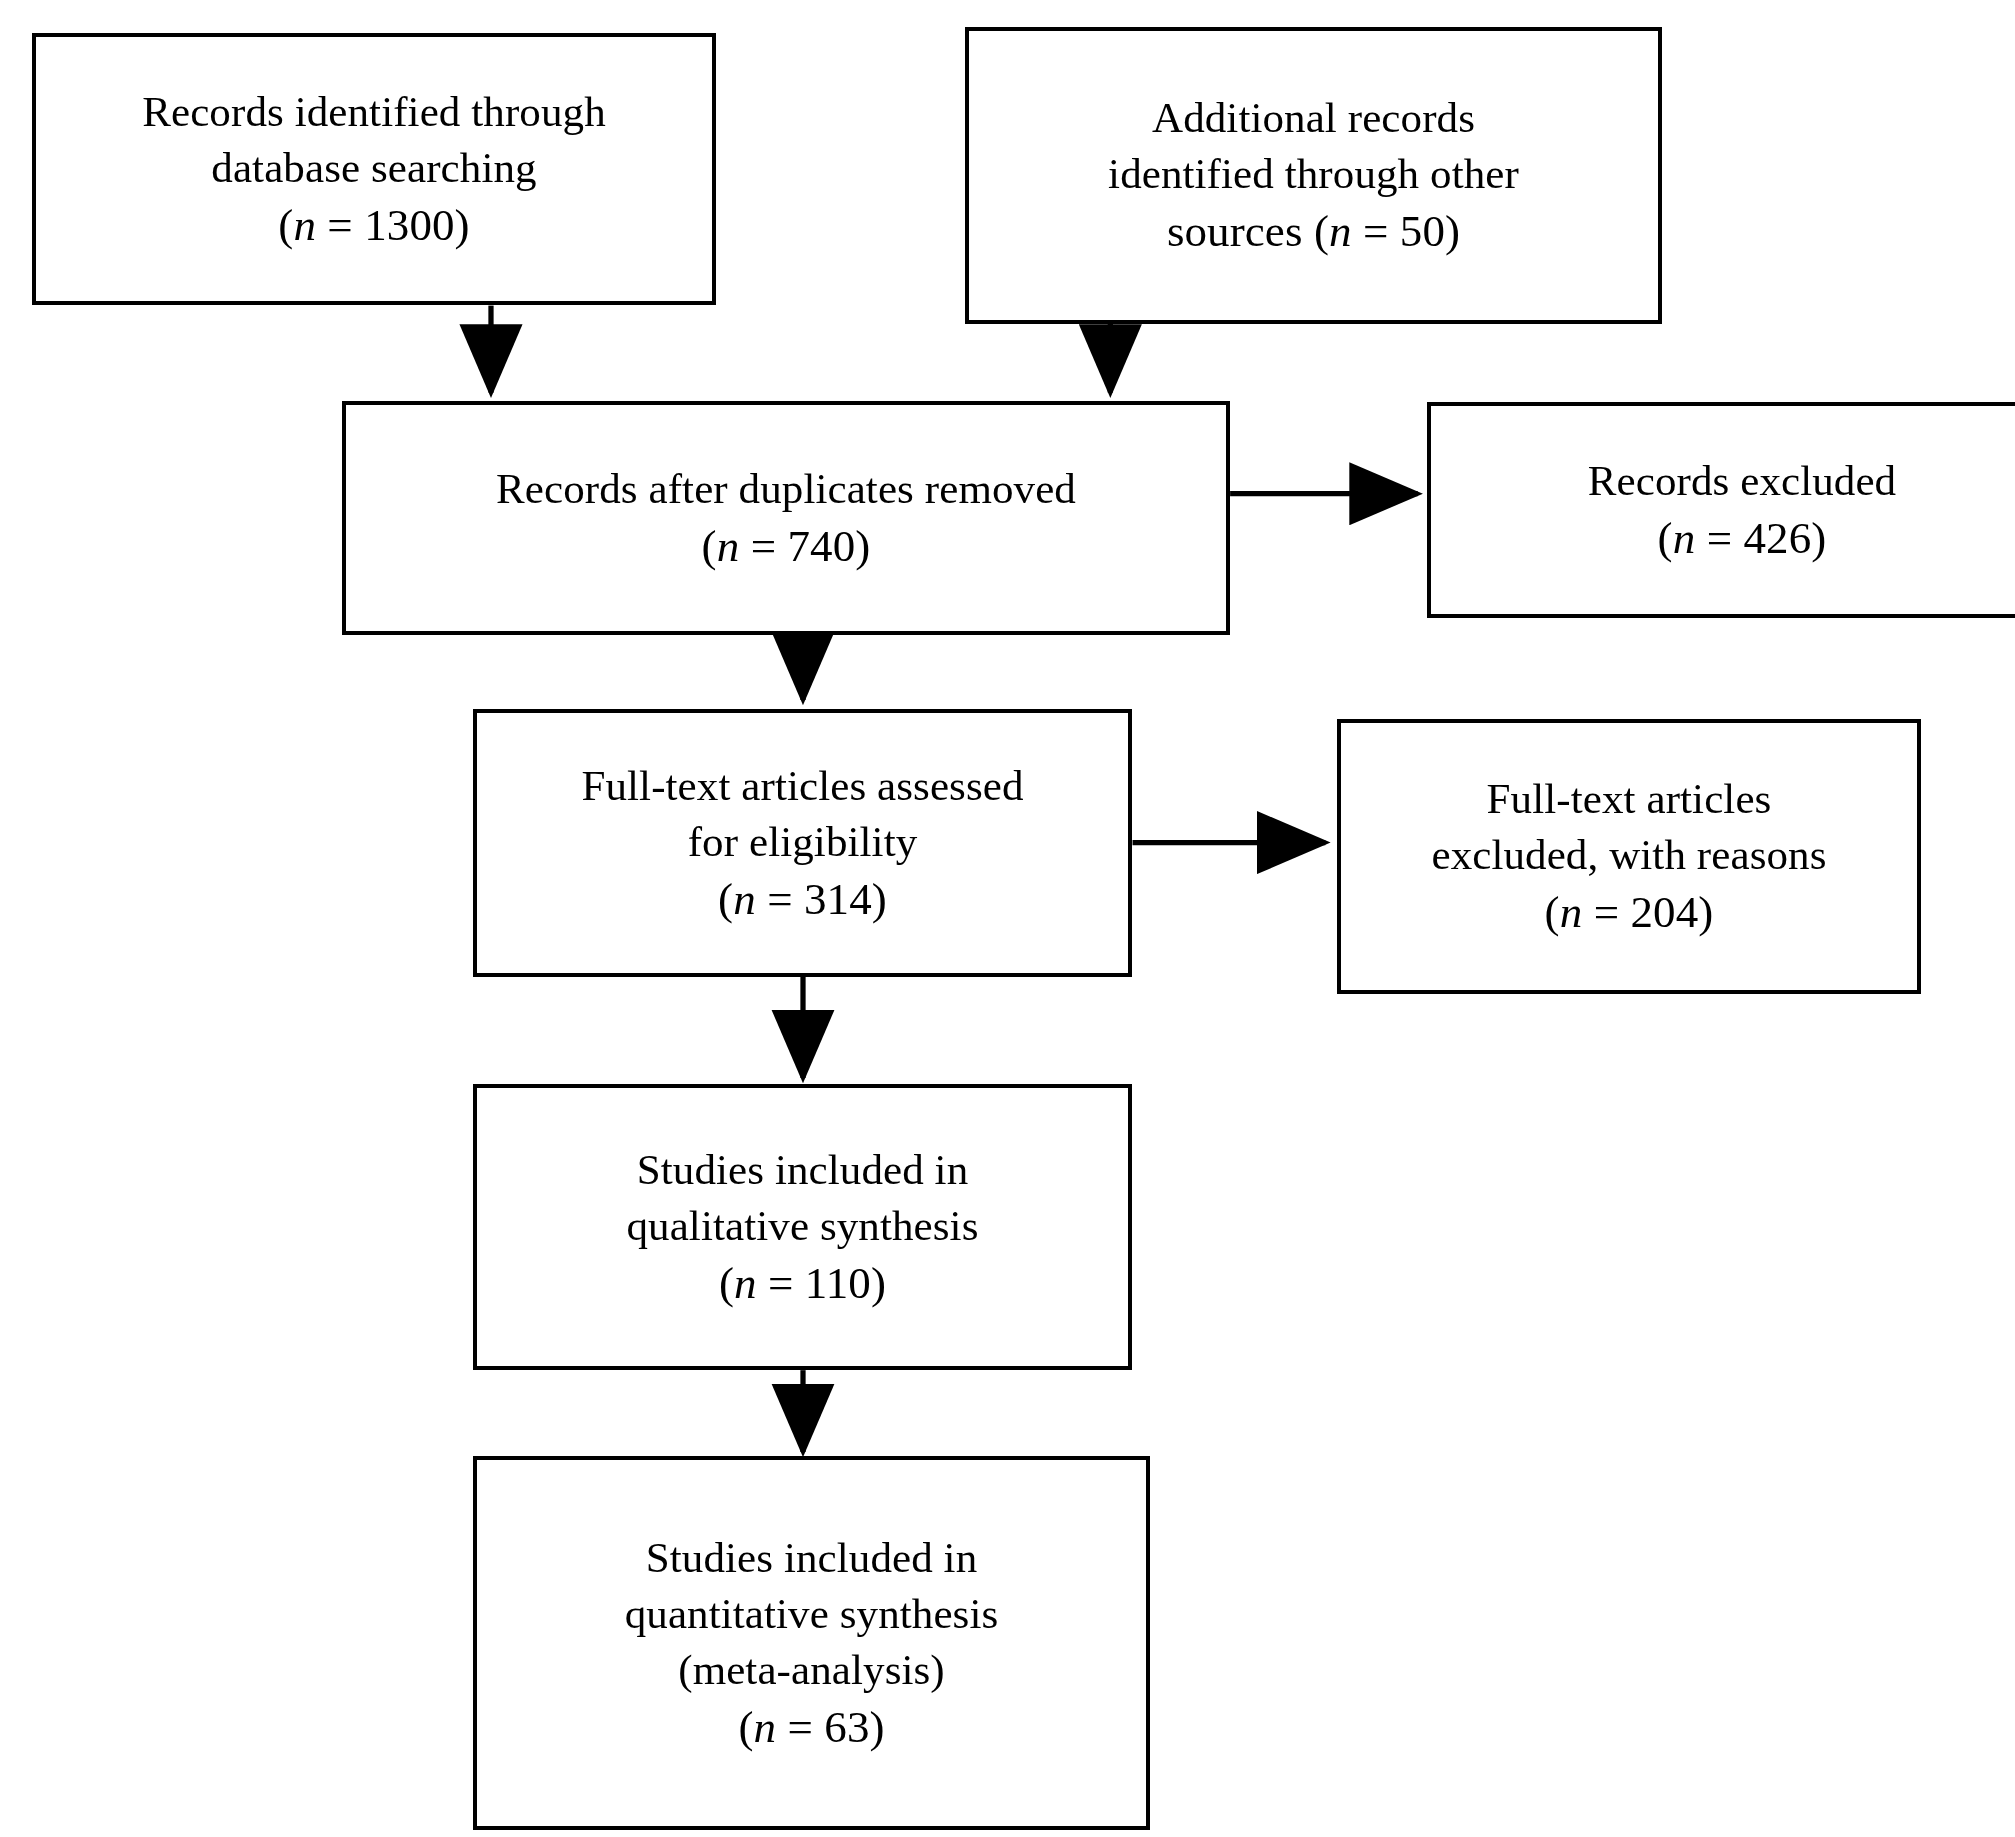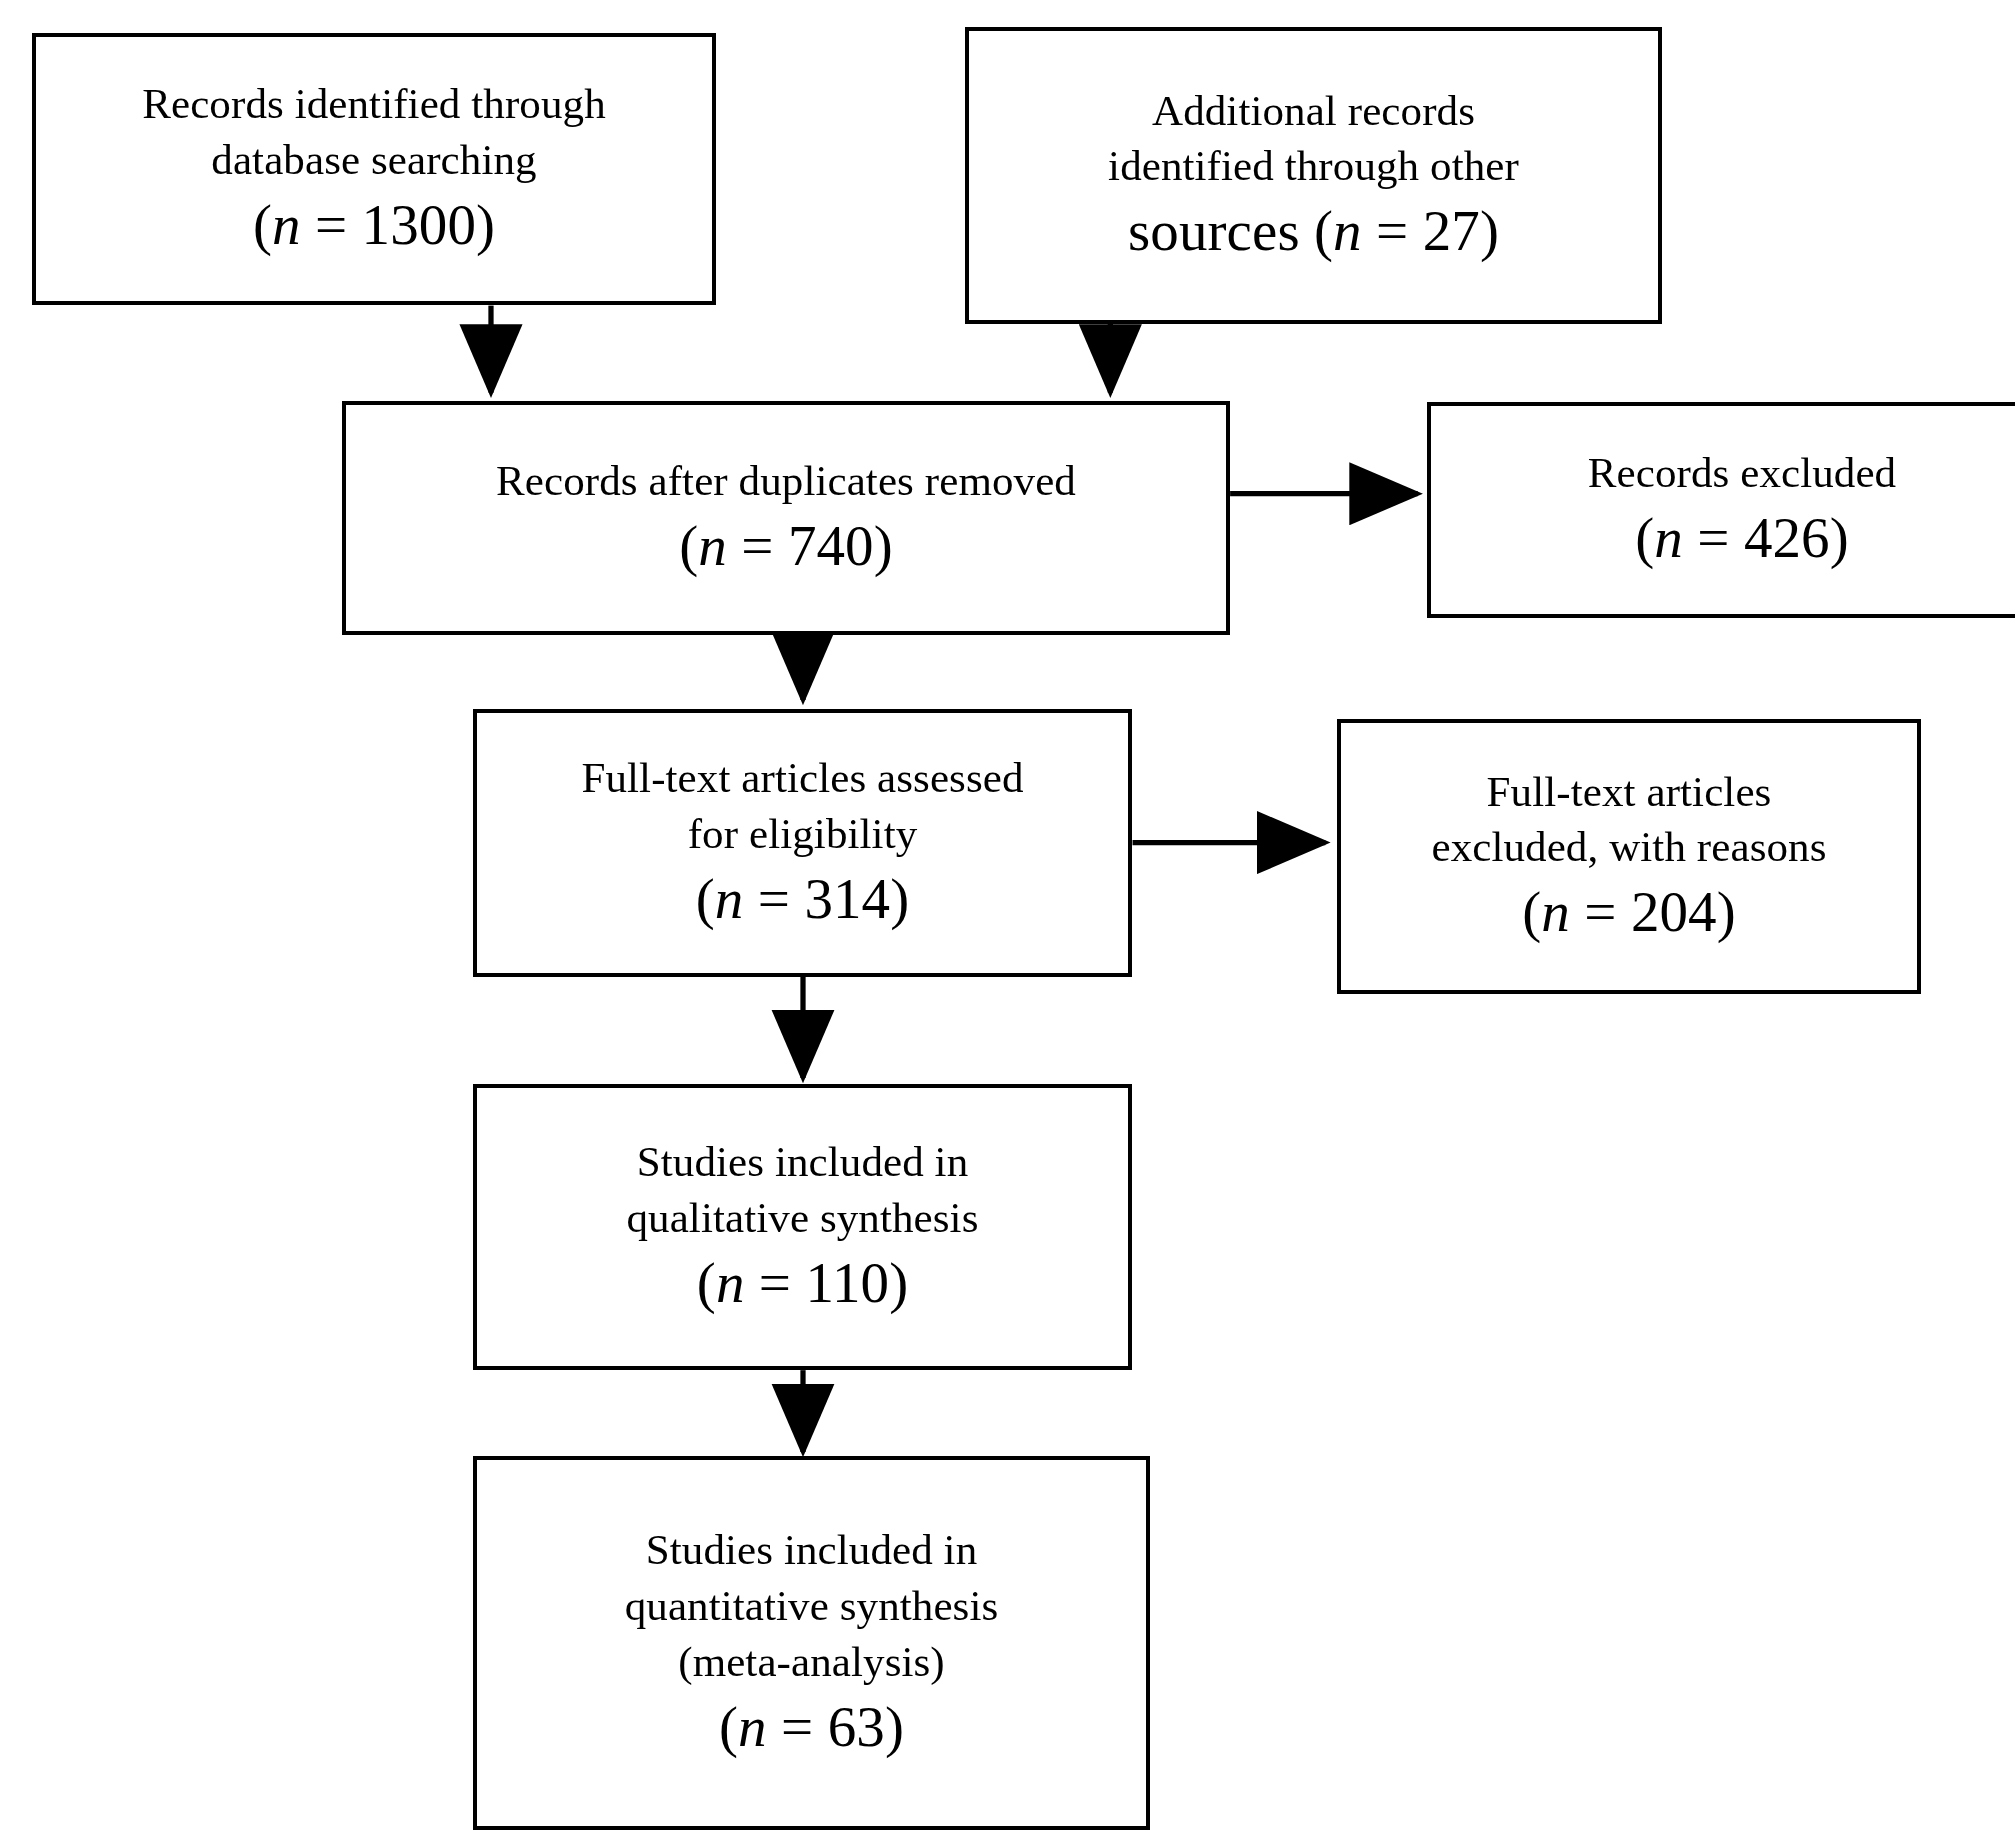--- a/index.html
+++ b/index.html
@@ -29,21 +29,21 @@
     color: #000000;
   }
   .node .line {
     display: block;
     font-size: 43px;
     line-height: 1.30;
     white-space: nowrap;
     letter-spacing: 0.1px;
   }
   .node .line.count {
-    font-size: 57px;
+    font-size: 45px;
     font-family: Liberation Serif, serif;
   }
   .node .line .nvar {
     font-style: italic;
   }
   svg.edges {
     position: absolute;
     left: 0;
     top: 0;
     width: 2015px;
@@ -94,21 +94,21 @@
 
   <div class="node" style="left:32px; top:33px; width:684px; height:272px;">
     <span class="line">Records identified through</span>
     <span class="line">database searching</span>
     <span class="line count"><span>(</span><span class="nvar">n</span><span> = </span><span>1300</span><span>)</span></span>
   </div>
 
   <div class="node" style="left:965px; top:27px; width:697px; height:297px;">
     <span class="line">Additional records</span>
     <span class="line">identified through other</span>
-    <span class="line count"><span>sources </span><span>(</span><span class="nvar">n</span><span> = </span><span>27</span><span>)</span></span>
+    <span class="line count"><span>sources </span><span>(</span><span class="nvar">n</span><span> = </span><span>50</span><span>)</span></span>
   </div>
 
   <div class="node" style="left:342px; top:401px; width:888px; height:234px;">
     <span class="line">Records after duplicates removed</span>
     <span class="line count"><span>(</span><span class="nvar">n</span><span> = </span><span>740</span><span>)</span></span>
   </div>
 
   <div class="node" style="left:1427px; top:402px; width:630px; height:216px;">
     <span class="line">Records excluded</span>
     <span class="line count"><span>(</span><span class="nvar">n</span><span> = </span><span>426</span><span>)</span></span>

